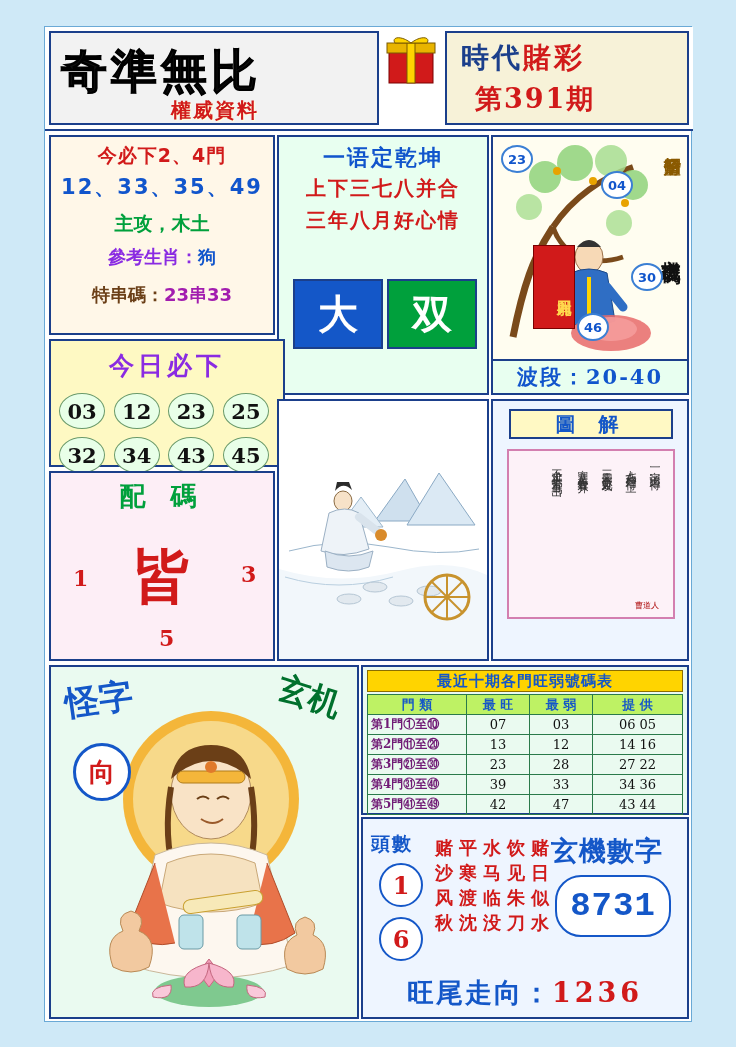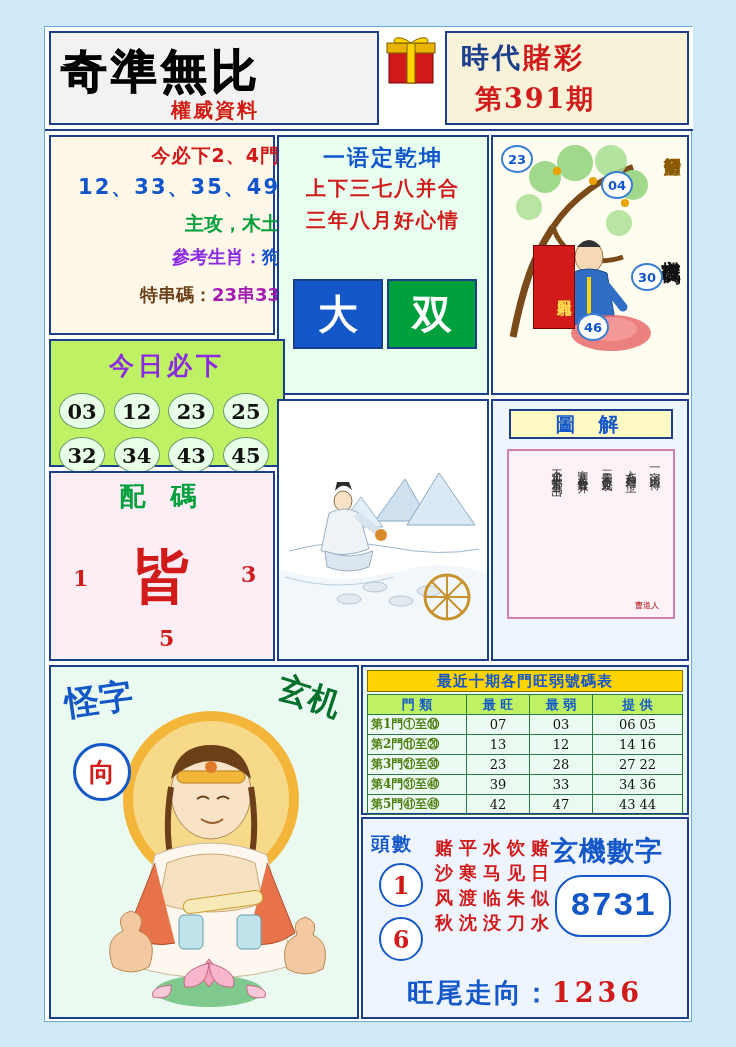--- a/index.html
+++ b/index.html
@@ -60,21 +60,21 @@
   .hdr-issue{
     position:absolute;left:28px;top:48px;font-size:27px;font-weight:bold;color:#d11a1a;
     letter-spacing:2px;font-family:"DejaVu Serif","Liberation Serif",serif;
   }
 
   
   .panelA{
     position:absolute;left:4px;top:108px;width:226px;height:200px;
     background:#fff7e8;border:2px solid #1b3f8b;box-sizing:border-box;
   }
-  .pa-line{position:absolute;left:0;width:100%;text-align:right;font-weight:bold;padding-left:7px;}
+  .pa-line{position:absolute;left:0;width:100%;text-align:center;font-weight:bold;}
   .pa1{top:6px;font-size:19px;color:#d11a1a;letter-spacing:1px;}
   .pa2{top:36px;font-size:21px;color:#1155cc;letter-spacing:2px;}
   .pa3{top:74px;font-size:19px;color:#00a03c;}
   .pa4{top:108px;font-size:18px;color:#8a2be2;}
   .pa4 b{color:#1155cc;}
   .pa5{top:146px;font-size:18px;color:#6b3f17;}
   .pa5 b{color:#a21caf;}
 
   
   .panelB{
@@ -131,21 +131,21 @@
     position:absolute;left:40px;top:108px;width:42px;height:84px;
     background:#d11a1a;border:1px solid #7a0000;
     color:#ffd84d;font-size:15px;font-weight:bold;
     writing-mode:vertical-rl;text-align:center;line-height:20px;padding-top:4px;
     box-sizing:border-box;
   }
 
   
   .panelD{
     position:absolute;left:4px;top:312px;width:236px;height:128px;
-    background:#bef264;border:2px solid #1b3f8b;box-sizing:border-box;
+    background:#fef9c3;border:2px solid #1b3f8b;box-sizing:border-box;
   }
   .pd-title{position:absolute;left:0;top:8px;width:100%;text-align:center;
     font-size:25px;font-weight:bold;color:#8a2be2;letter-spacing:4px;
     font-family:"DejaVu Serif","Liberation Serif",serif;}
   .pd-row{position:absolute;left:8px;width:210px;display:flex;justify-content:space-between;}
   .pd-row1{top:52px;} .pd-row2{top:96px;}
   .num-ball{
     width:44px;height:34px;border-radius:50%;
     background:#e8ffe8;border:1px solid #6a9a6a;
     display:flex;align-items:center;justify-content:center;
@@ -233,21 +233,21 @@
   table.pi{
     position:absolute;left:4px;top:27px;width:316px;
     border-collapse:collapse;font-size:13px;
   }
   table.pi th,table.pi td{
     border:1px solid #2a7a4a;text-align:center;height:19px;padding:0;
     font-family:"DejaVu Serif","Liberation Serif",serif;
   }
   table.pi th{color:#1457c8;font-weight:bold;background:#bef264;}
   table.pi td{color:#111;}
-  table.pi td.men{color:#4d7c0f;font-weight:bold;text-align:left;padding-left:3px;font-size:12px;}
+  table.pi td.men{color:#701a75;font-weight:bold;text-align:left;padding-left:3px;font-size:12px;}
 
   
   .panelJ{
     position:absolute;left:316px;top:790px;width:328px;height:202px;
     background:#eef5ff;border:2px solid #1b3f8b;box-sizing:border-box;
   }
   .pj-tou{position:absolute;left:8px;top:12px;font-size:19px;font-weight:bold;color:#1457c8;
     letter-spacing:2px;font-family:"DejaVu Serif","Liberation Serif",serif;}
   .pj-ball{
     position:absolute;left:16px;width:40px;height:40px;border-radius:50%;
@@ -359,20 +359,21 @@
     <div class="pc-redflag">九四射</div>
 
     <div class="pc-vert">招財童子</div>
     <div class="pc-vert2">玄機現碼</div>
 
     <div class="ball" style="left:8px;top:8px;width:28px;height:24px;">23</div>
     <div class="ball" style="left:108px;top:34px;width:28px;height:24px;">04</div>
     <div class="ball" style="left:138px;top:126px;width:28px;height:24px;">30</div>
     <div class="ball" style="left:84px;top:176px;width:28px;height:24px;">46</div>
 
+    <div class="pc-band">波段：20-40</div>
   </div>
 
   <div class="panelD">
     <div class="pd-title">今日必下</div>
     <div class="pd-row pd-row1">
       <div class="num-ball">03</div>
       <div class="num-ball">12</div>
       <div class="num-ball">23</div>
       <div class="num-ball">25</div>
     </div>

